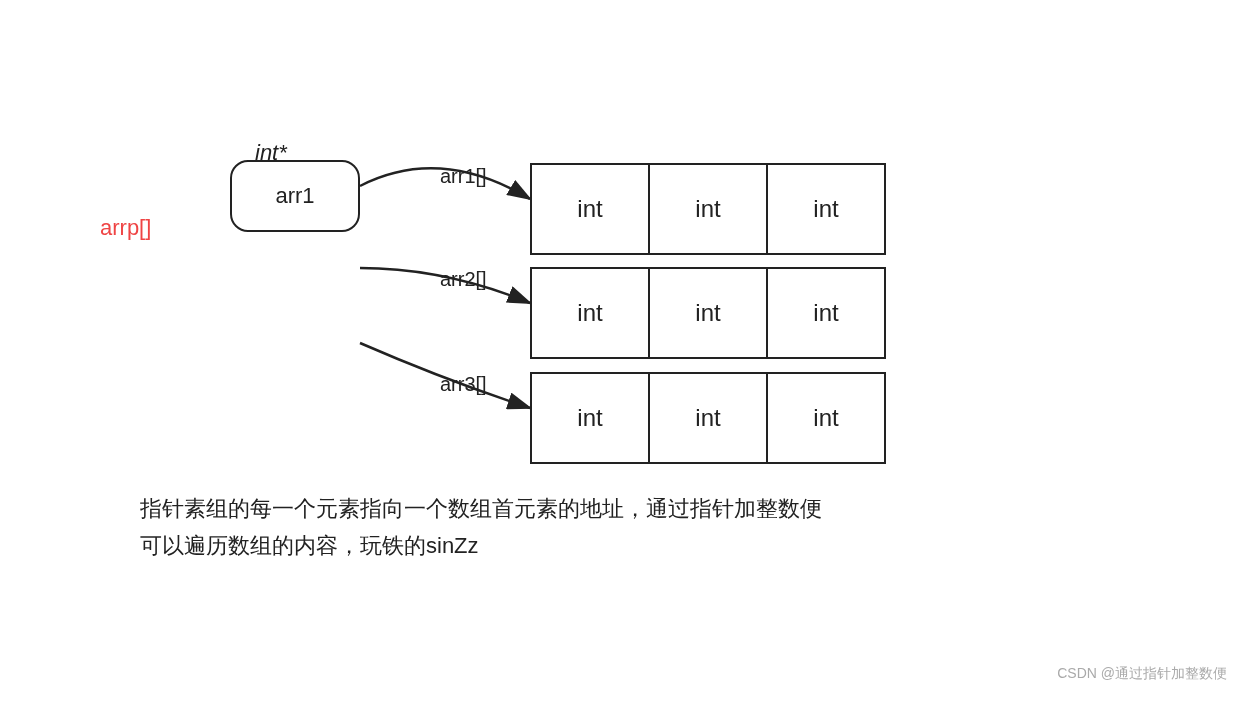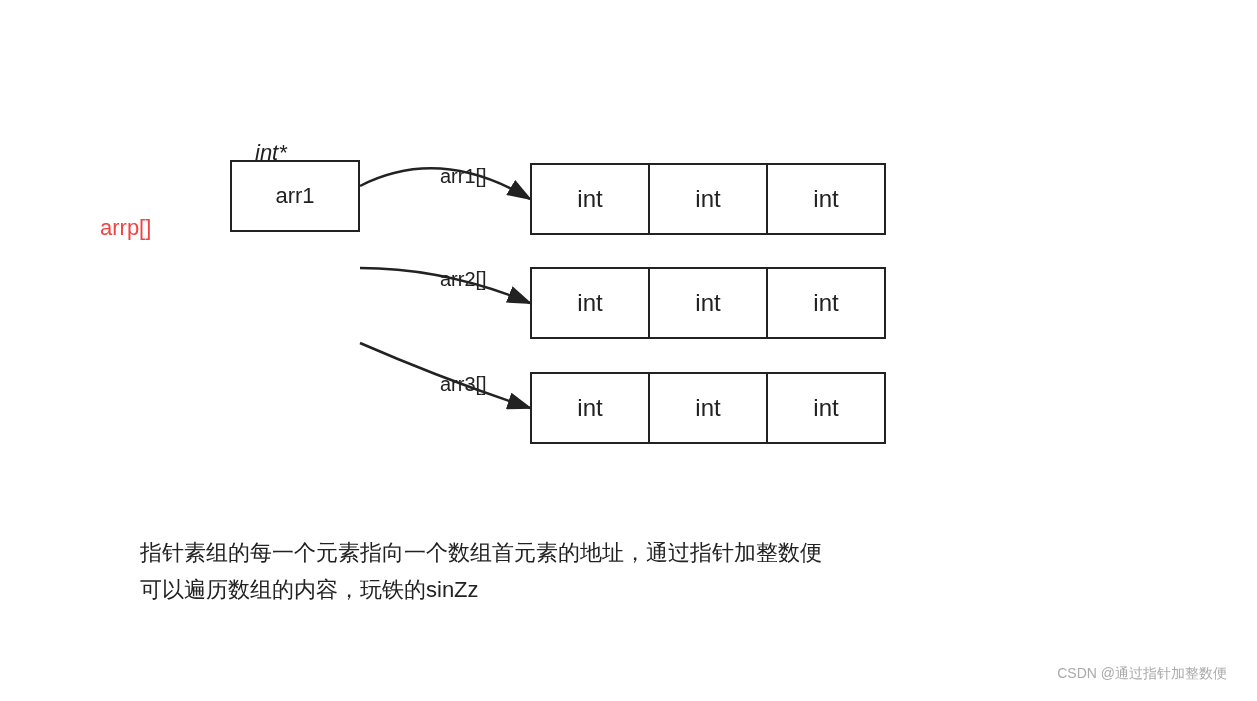--- a/index.html
+++ b/index.html
@@ -49,21 +49,21 @@
       top: 100px;
       display: flex;
       flex-direction: column;
       gap: 0px;
     }
 
     .pointer-box {
       width: 130px;
       height: 72px;
       border: 2.5px solid #222;
-      border-radius: 0;
+      border-radius: 18px;
       display: flex;
       align-items: center;
       justify-content: center;
       font-size: 22px;
       color: #222;
       background: #fff;
       font-family: Arial, sans-serif;
       margin-bottom: -2px;
     }
 
@@ -77,21 +77,21 @@
 
     
     .int-row {
       position: absolute;
       display: flex;
       flex-direction: row;
     }
 
     .int-cell {
       width: 120px;
-      height: 72px;
+      height: 92px;
       border: 2.5px solid #222;
       display: flex;
       align-items: center;
       justify-content: center;
       font-size: 24px;
       color: #222;
       font-family: Arial, sans-serif;
       background: #fff;
       margin-right: -2px;
     }
@@ -108,21 +108,20 @@
 
     
     .description {
       position: absolute;
       top: 490px;
       left: 140px;
       font-size: 22px;
       color: #222;
       line-height: 1.7;
       font-family: 'Arial', 'SimHei', sans-serif;
-      margin-top: 44px;
     }
 
     
     .watermark {
       position: absolute;
       bottom: 18px;
       right: 30px;
       font-size: 14px;
       color: #aaa;
       font-family: Arial, sans-serif;

